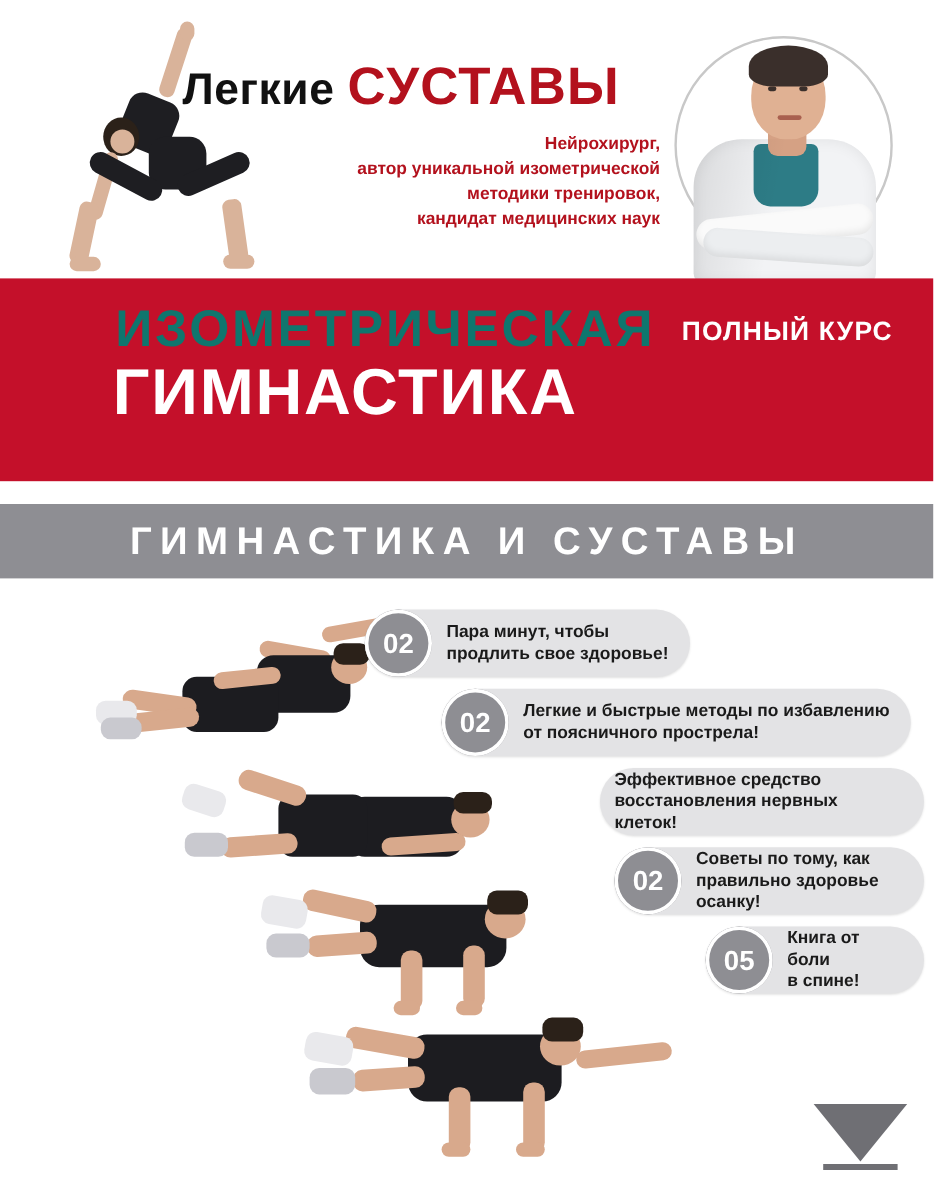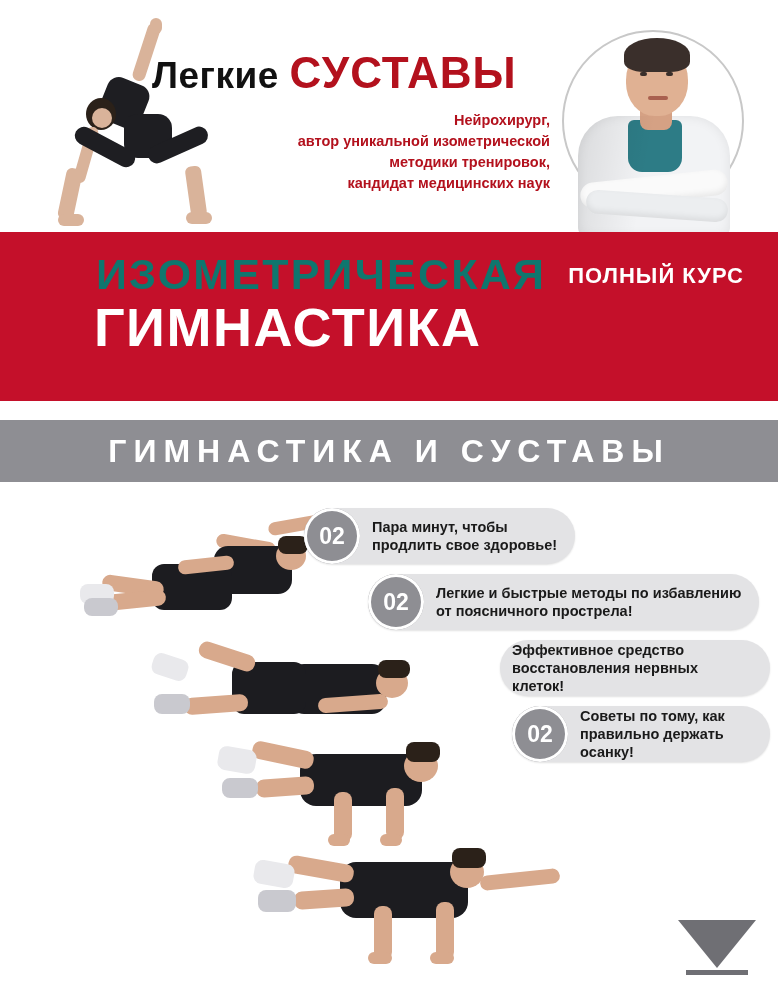--- a/index.html
+++ b/index.html
@@ -439,21 +439,28 @@
     <div class="bullet b3">
       <div class="pill">
         <div class="txt">Эффективное средство
 восстановления нервных клеток!</div>
       </div>
     </div>
     <div class="bullet b4">
       <div class="pill">
         <div class="num">02</div>
         <div class="txt">Советы по тому, как
-правильно держать осанку!</div>
+правильно здоровье осанку!</div>
+      </div>
+    </div>
+    <div class="bullet b5">
+      <div class="pill">
+        <div class="num">05</div>
+        <div class="txt">Книга от боли
+в  спине!</div>
       </div>
     </div>
   </div>
 
   <div class="logo">
     <div class="v"></div>
     <div class="vline"></div>
   </div>
 
 </div>

